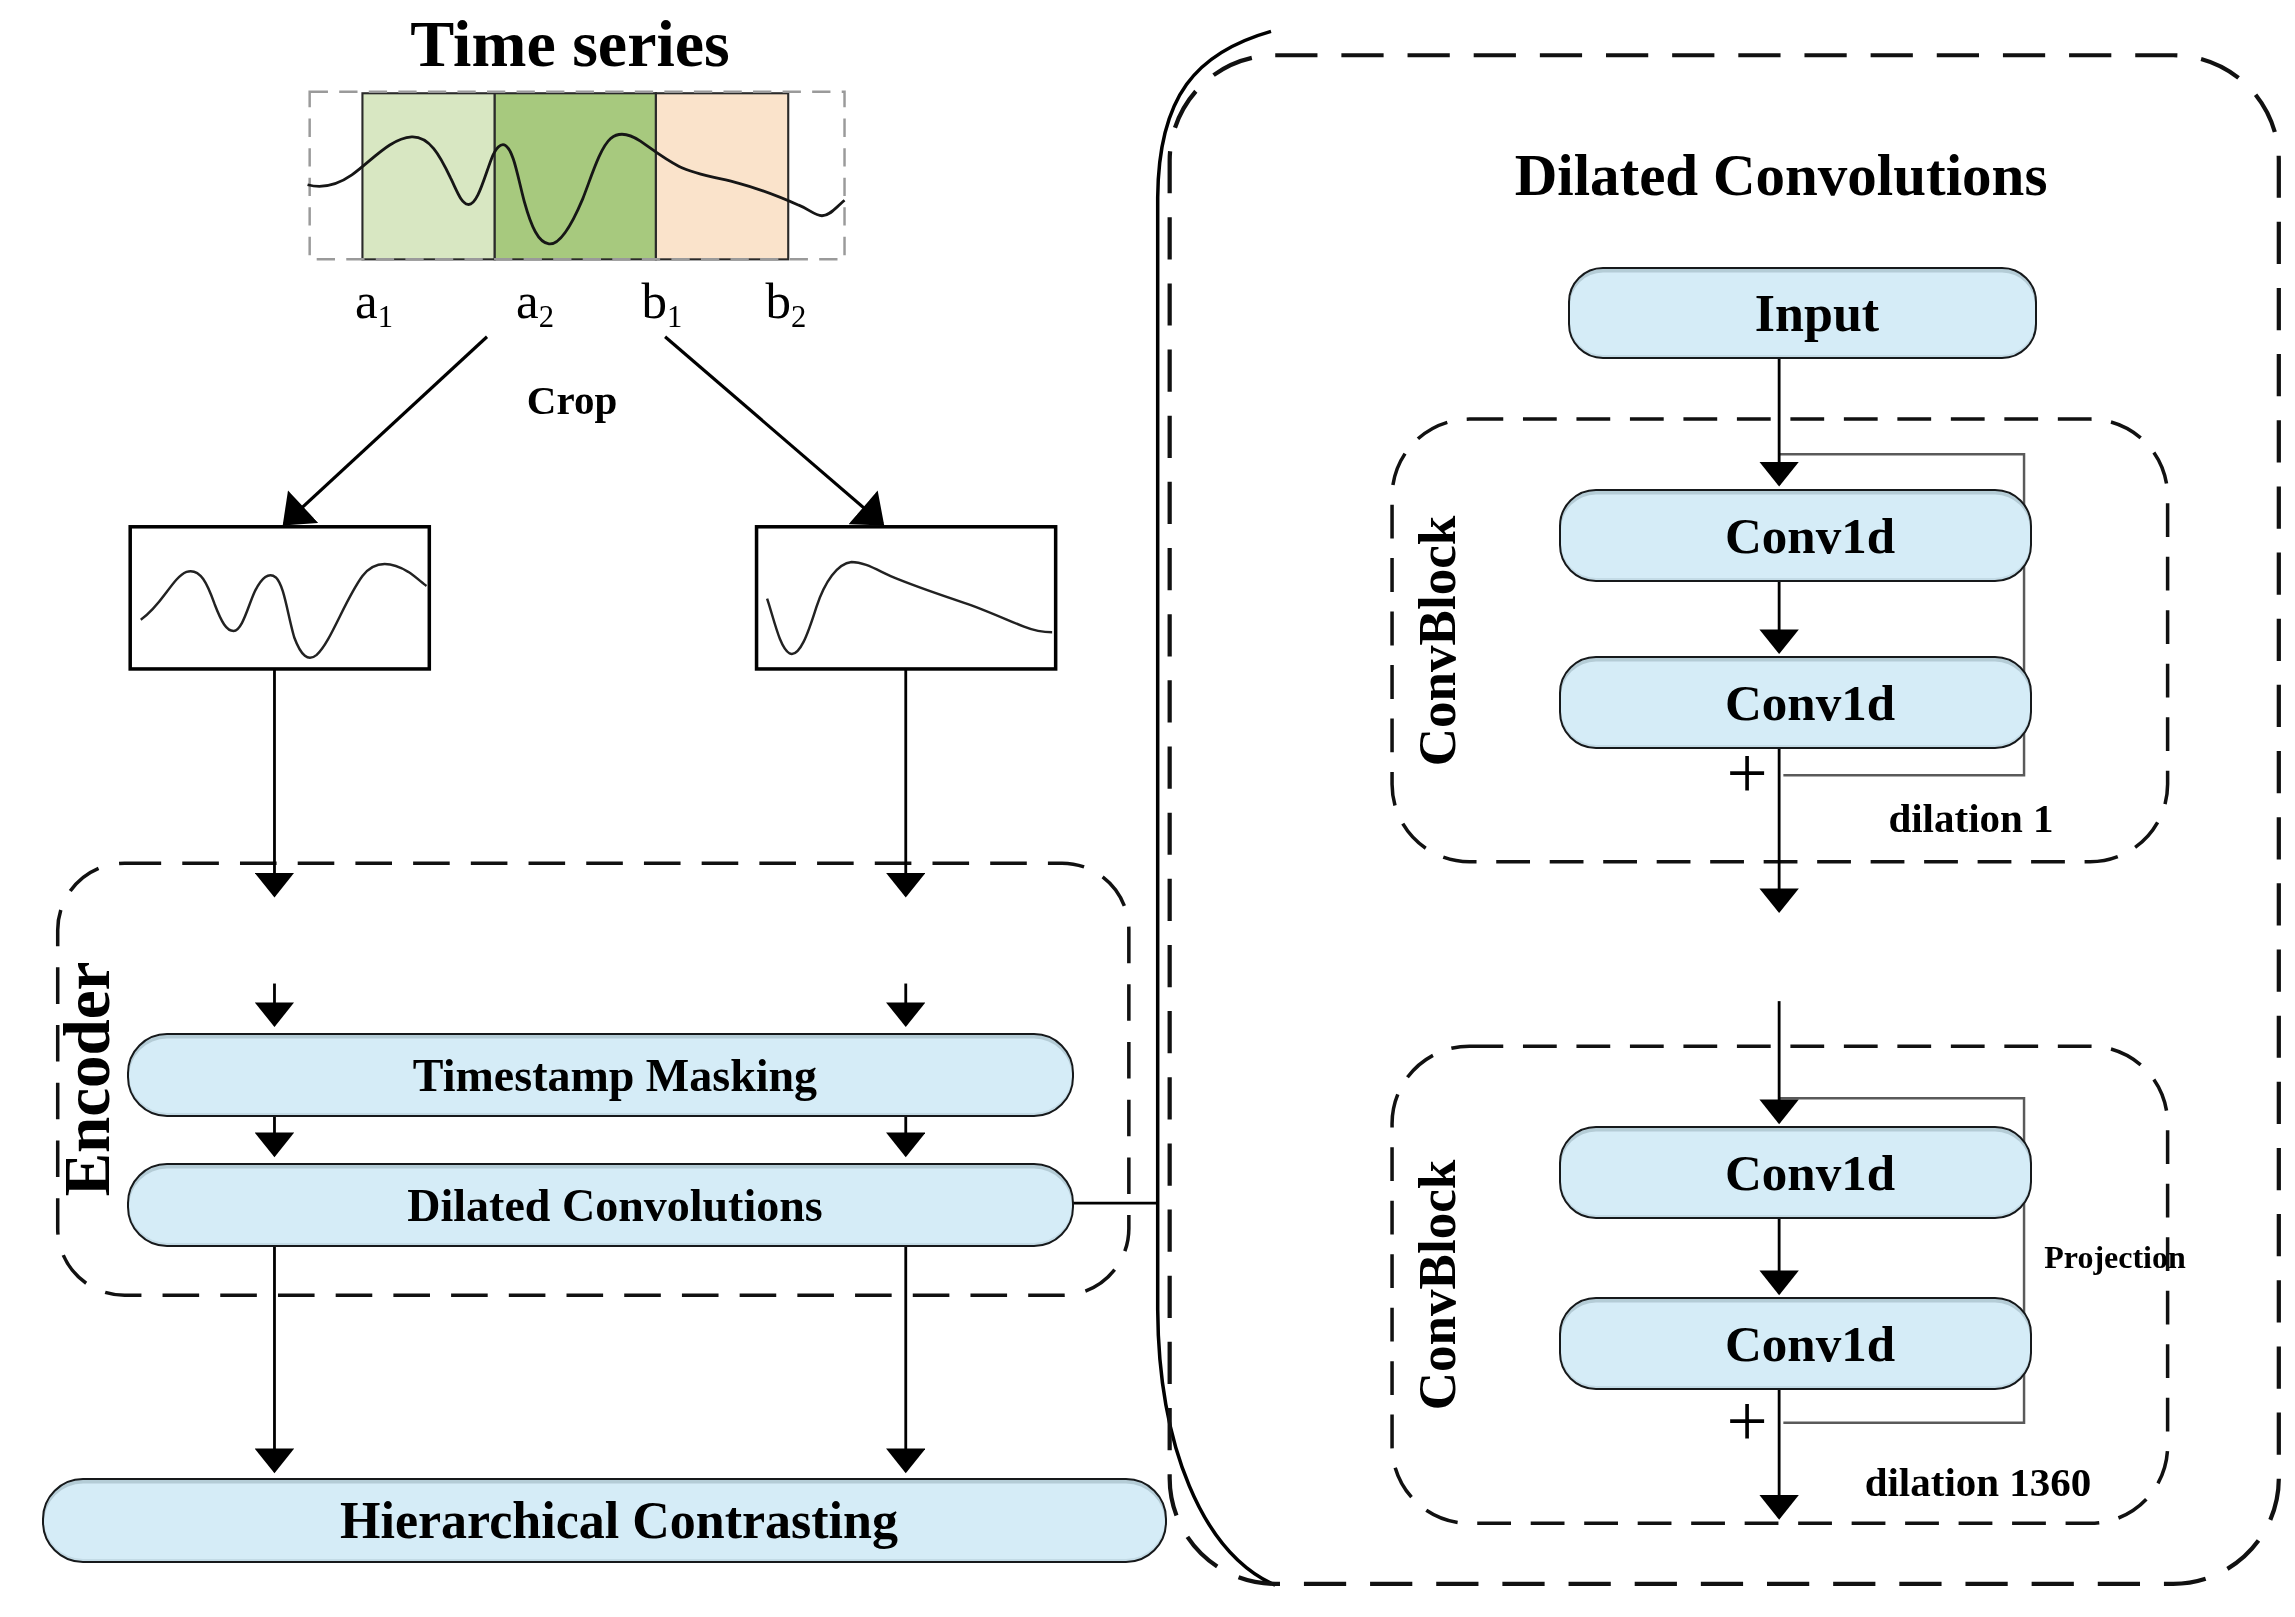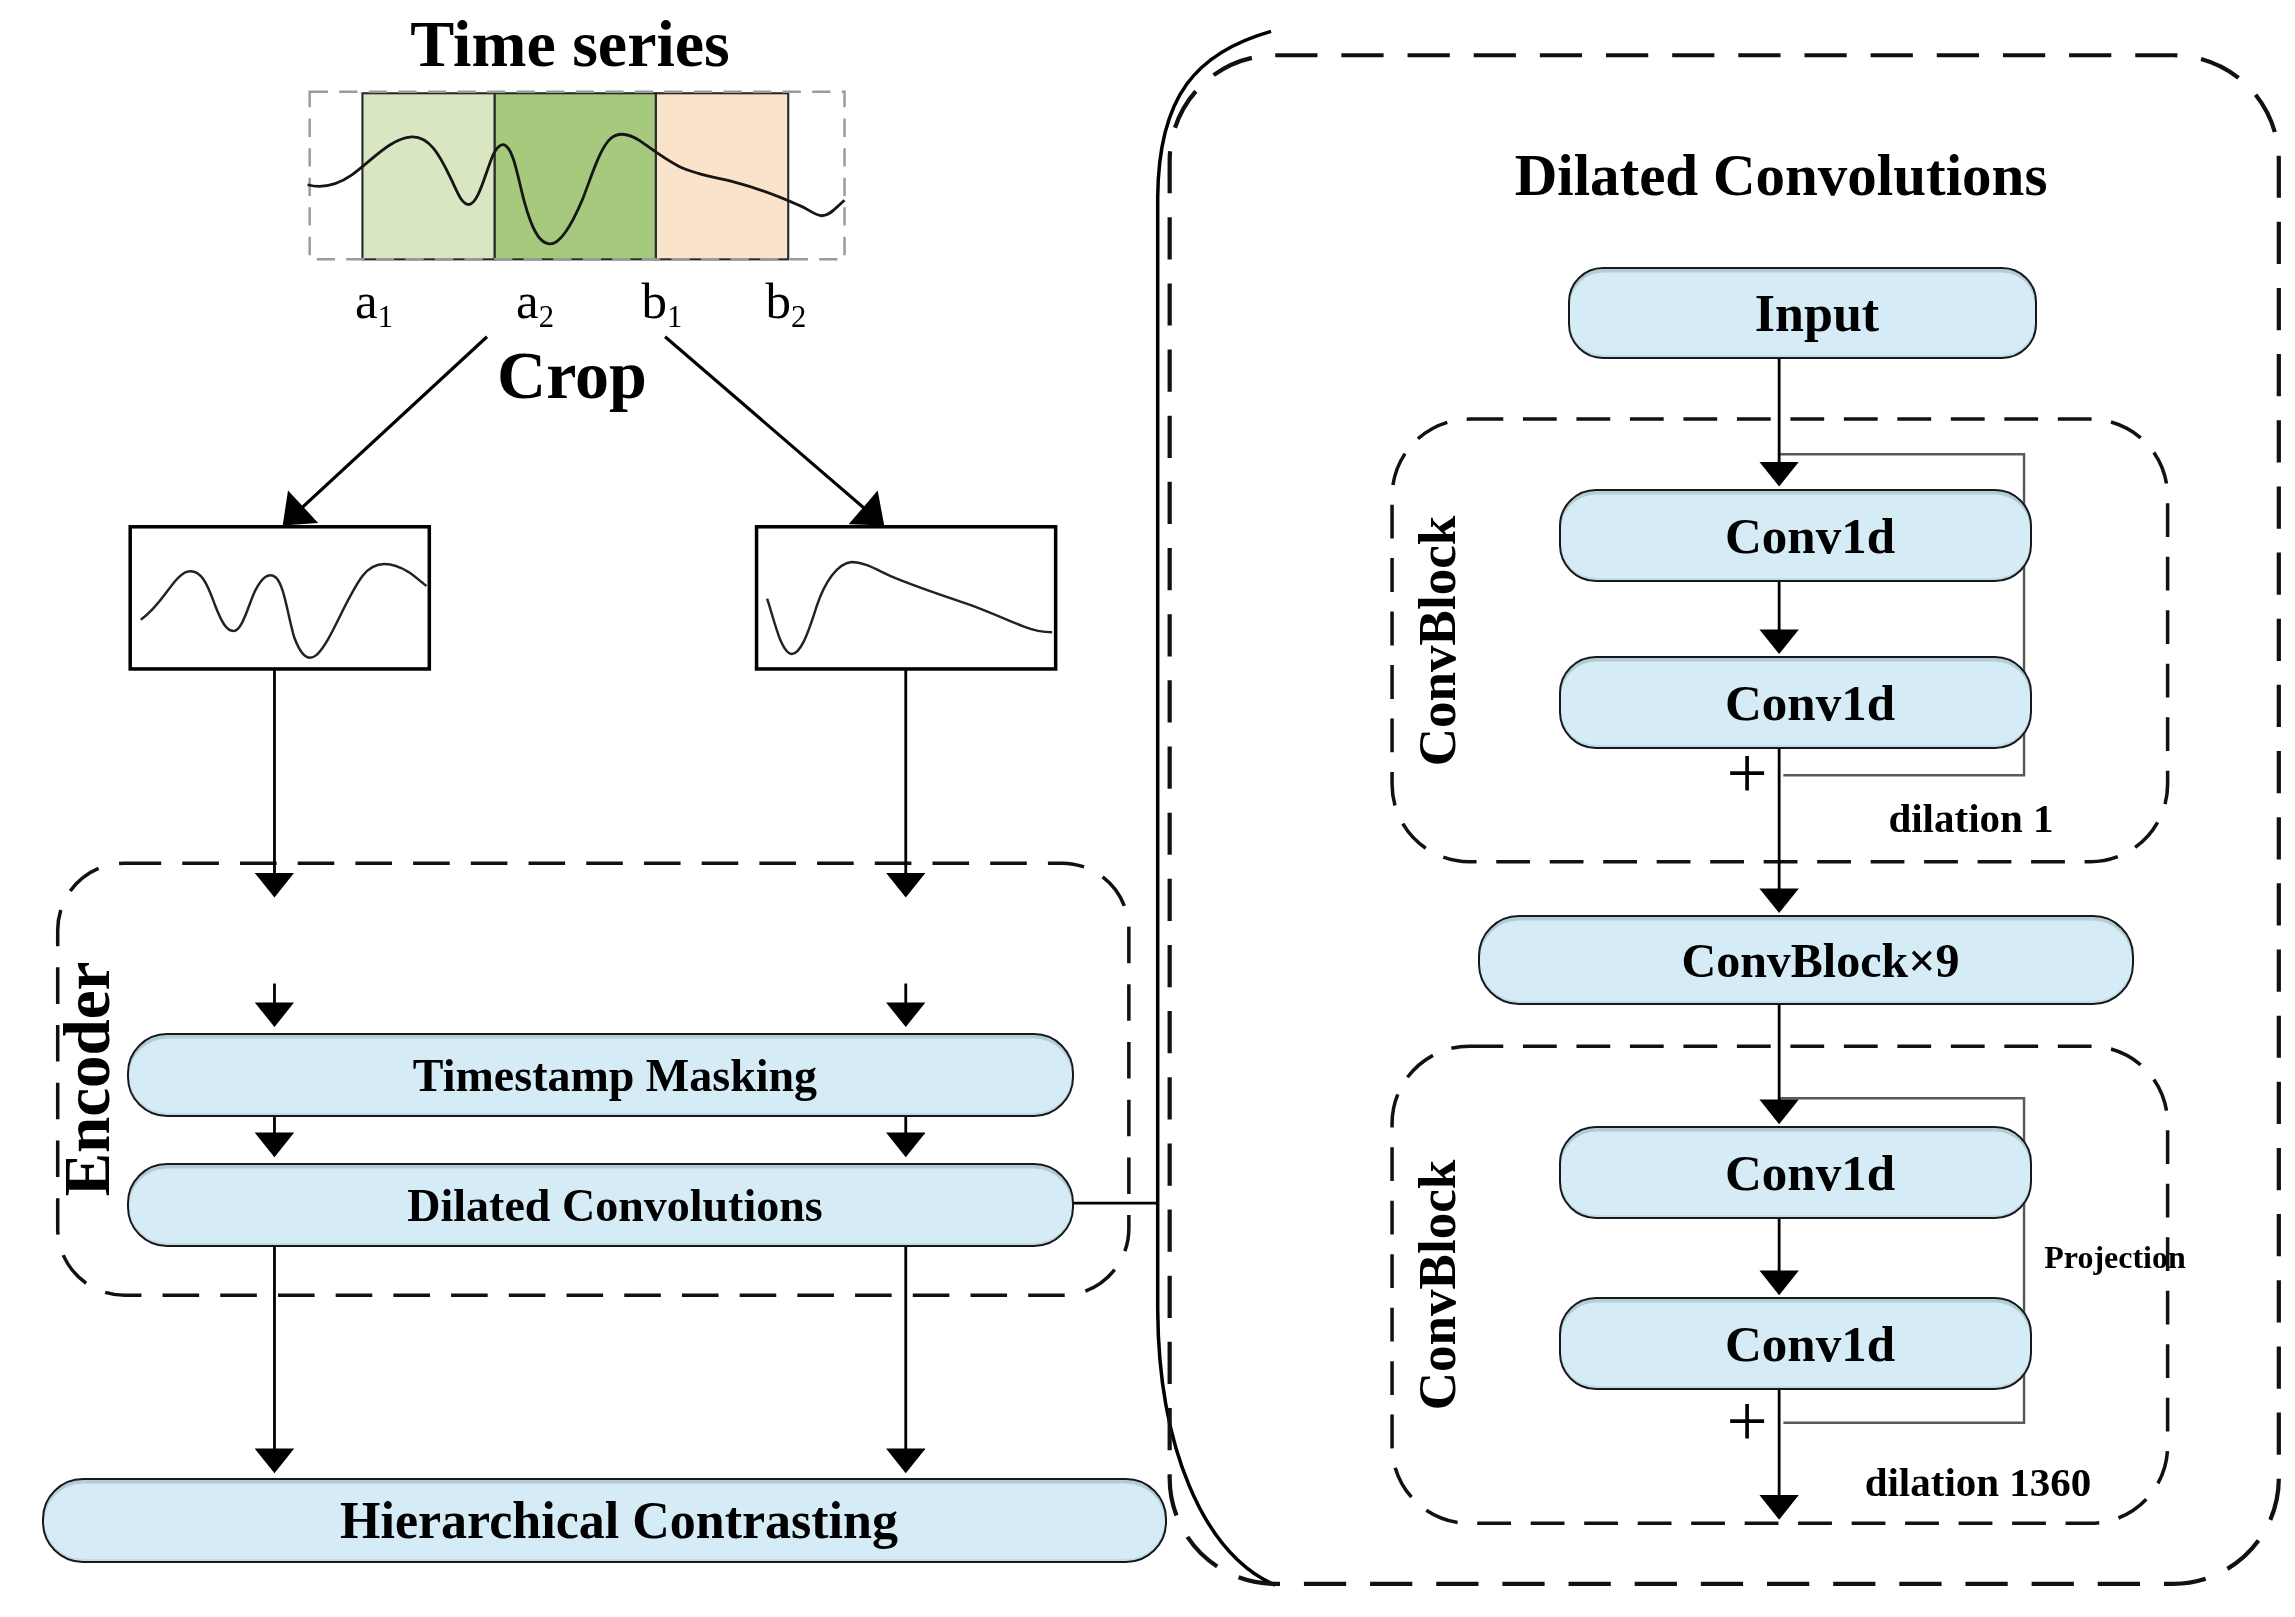--- a/index.html
+++ b/index.html
@@ -77,40 +77,39 @@
     <line x1="2528" y1="1969" x2="2528" y2="2156" stroke="#000" stroke-width="4" marker-end="url(#ah)"></line>
   </svg>
 
   <div class="title" style="left:570px;top:5.6px;font-size:66px;">Time series</div>
 
   <span class="seglab" style="left:374px;top:272px;"><span>a</span><sub>1</sub></span>
   <span class="seglab" style="left:498px;top:272px;margin-left:37px;"><span>a</span><sub>2</sub></span>
   <span class="seglab" style="left:662px;top:272px;"><span>b</span><sub>1</sub></span>
   <span class="seglab" style="left:786px;top:272px;"><span>b</span><sub>2</sub></span>
 
-  <div class="title" style="left:572px;top:336px;font-size:68px;">Crop</div>
+  <div class="title" style="left:572px;top:376px;font-size:41px;">Crop</div>
 
   <div class="rot" style="left:87px;top:1079px;font-size:65px;">Encoder</div>
 
   <div class="pill" style="left:127px;top:1033px;width:914px;height:80px;border-radius:40px;font-size:46px;text-align:center;">Timestamp Masking</div>
   <div class="pill" style="left:127px;top:1163px;width:914px;height:80px;border-radius:40px;font-size:46px;">Dilated Convolutions</div>
 
   <div class="pill" style="left:42px;top:1478px;width:1092px;height:81px;border-radius:41px;font-size:52px;">Hierarchical Contrasting</div>
 
   <div class="title" style="left:1781px;top:141px;font-size:59px;">Dilated Convolutions</div>
 
   <div class="pill" style="left:1568px;top:267px;width:436px;height:88px;border-radius:35px;font-size:52px;">Input</div>
 
   <div class="rot" style="left:1437px;top:641px;font-size:53px;">ConvBlock</div>
   <div class="pill" style="left:1559px;top:489px;width:440px;height:89px;border-radius:37px;font-size:51px;">Conv1d</div>
   <div class="pill" style="left:1559px;top:656px;width:440px;height:89px;border-radius:37px;font-size:51px;">Conv1d</div>
   <div class="cpoint" style="left:1747px;top:774px;font-size:73px;">+</div>
   <div class="cpoint" style="left:1971px;top:818px;font-size:41px;font-weight:bold;">dilation 1</div>
 
-  <div class="pill" style="left:1478px;top:915px;width:623px;height:86px;border-radius:41px;font-size:48px;">ConvBlock×9</div>
 
   <div class="rot" style="left:1437px;top:1285px;font-size:53px;">ConvBlock</div>
   <div class="pill" style="left:1559px;top:1126px;width:440px;height:89px;border-radius:37px;font-size:51px;">Conv1d</div>
   <div class="pill" style="left:1559px;top:1297px;width:440px;height:89px;border-radius:37px;font-size:51px;">Conv1d</div>
   <div class="cpoint" style="left:1747px;top:1422px;font-size:73px;">+</div>
   <div class="cpoint" style="left:1978px;top:1482px;font-size:41px;font-weight:bold;">dilation 1360</div>
   <div class="cpoint" style="left:2115px;top:1257px;font-size:32px;font-weight:bold;">Projection</div>
 
 </div>
 

